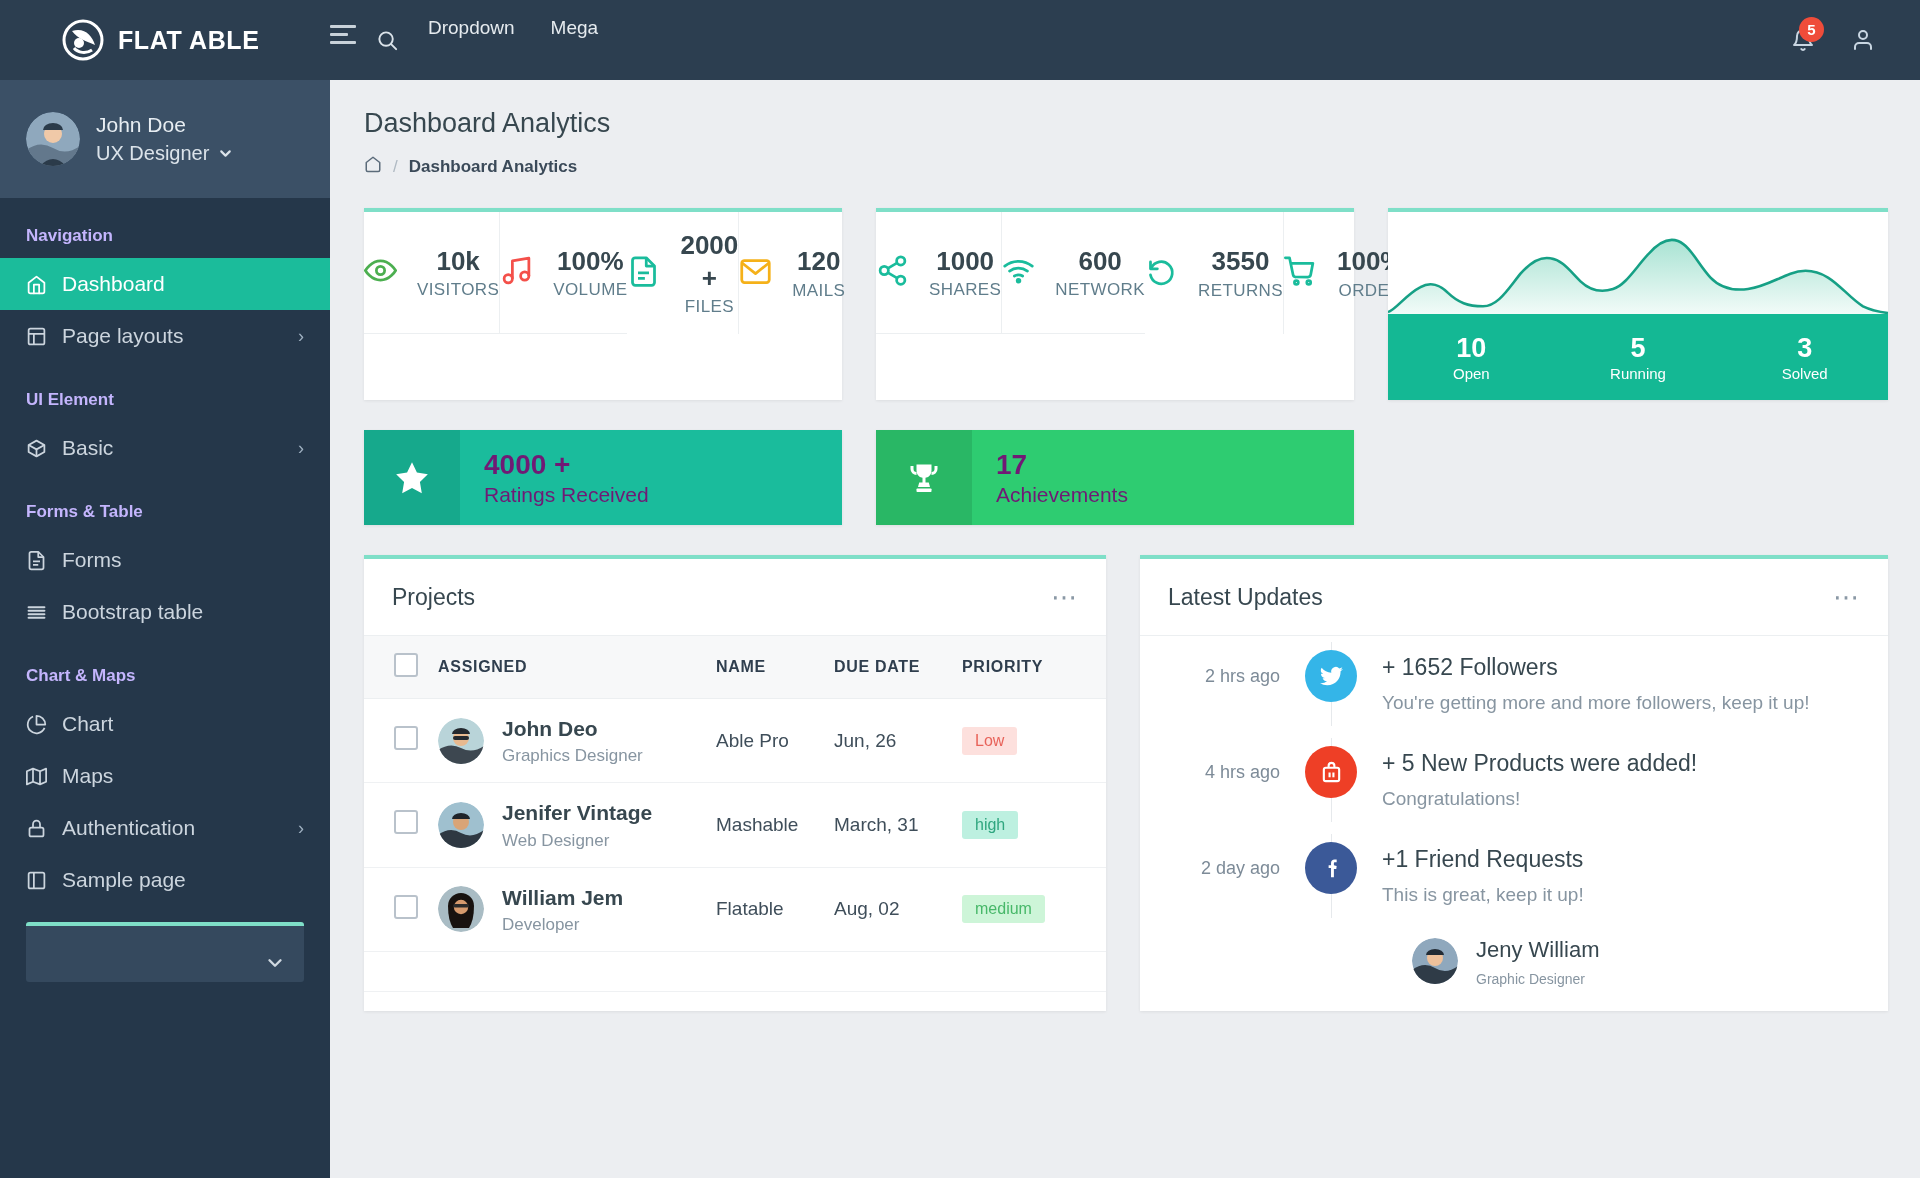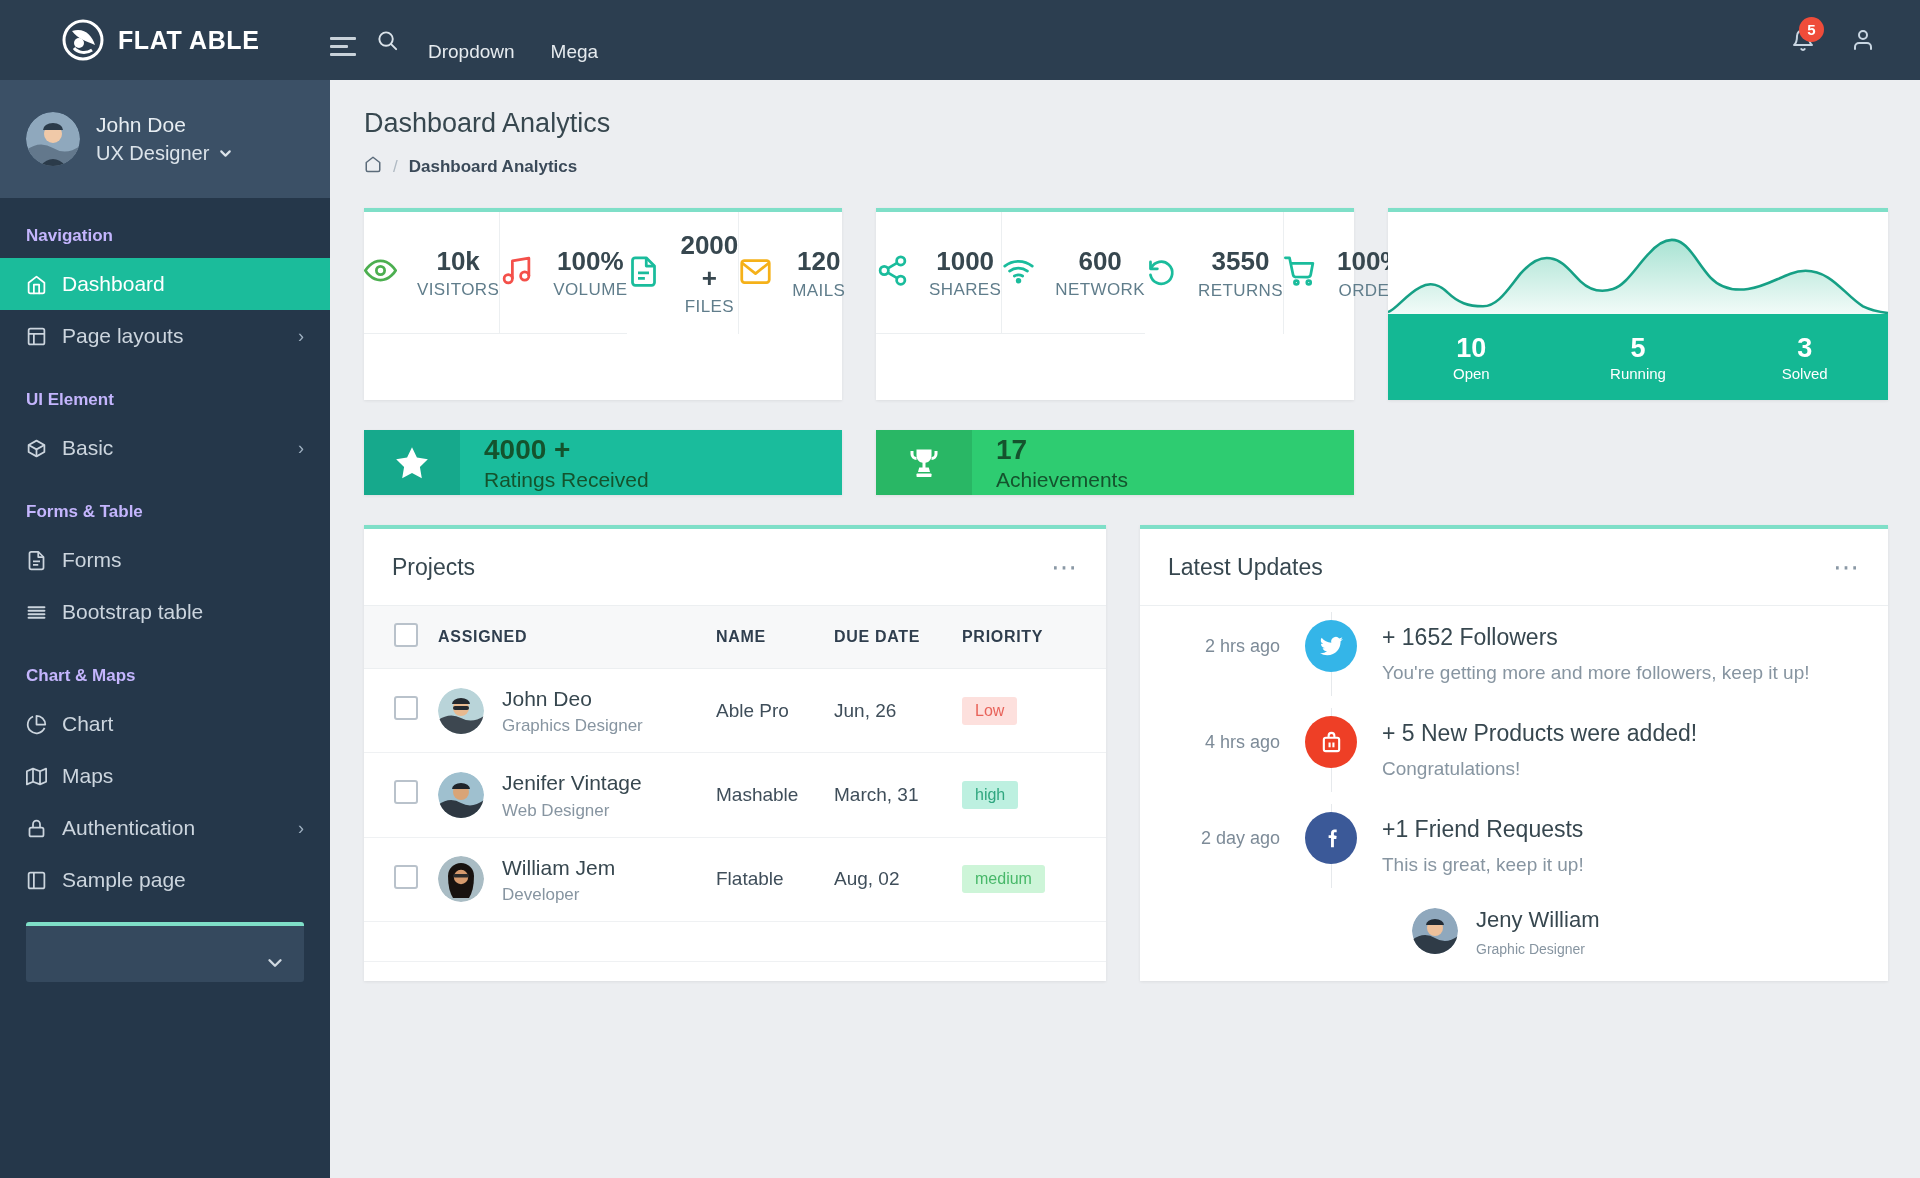--- a/index.html
+++ b/index.html
@@ -11,21 +11,21 @@
   body { display: flex; flex-direction: column; }
 
   
   .header {
     height: 80px; flex: 0 0 80px; background: #2c3e50;
     display: flex; align-items: center; color: #fff; position: relative; z-index: 20;
   }
   .brand { width: 330px; flex: 0 0 330px; display: flex; align-items: center; padding-left: 62px; }
   .brand-logo { width: 42px; height: 42px; flex:0 0 42px; }
   .brand-name { font-size: 25px; font-weight: bold; letter-spacing: .6px; margin-left: 14px; }
-  .hdr-left { display: flex; align-items: flex-end; gap: 0; }
+  .hdr-left { display: flex; align-items: flex-start; gap: 0; }
   .hamburger { width: 34px; height: 34px; display: flex; flex-direction: column; justify-content: center; gap: 5px; cursor: pointer; }
   .hamburger i { display:block; height: 3px; background: #c9d2da; border-radius: 1px; }
   .hamburger i:nth-child(1){ width: 26px; }
   .hamburger i:nth-child(2){ width: 18px; }
   .hamburger i:nth-child(3){ width: 26px; }
   .hdr-icon { width: 46px; height: 46px; display:flex; align-items:center; justify-content:center; cursor:pointer; }
   .hdr-link { font-size: 19px; color: #e6ebef; padding: 0 18px; cursor: pointer; white-space: nowrap; }
   .hdr-right { margin-left: auto; display: flex; align-items: center; padding-right: 34px; gap: 14px; }
   .bell-wrap { position: relative; width: 46px; height: 46px; display:flex; align-items:center; justify-content:center; cursor:pointer; }
   .badge {
@@ -77,21 +77,21 @@
   .support-num { font-size: 44px; color: #37474f; font-weight: bold; line-height: 1; }
   .support-sub { font-size: 22px; color: #2bb396; margin-top: 9px; }
   .support-desc { font-size: 19px; color: #46545f; margin-top: 24px; }
   .spark { margin-top: 6px; height: 96px; }
   .support-foot { background: #14b894; display: flex; height: 86px; }
   .sf-cell { flex: 1; display:flex; flex-direction:column; align-items:center; justify-content:center; color:#fff; }
   .sf-num { font-size: 27px; font-weight: bold; line-height: 1.2; }
   .sf-lbl { font-size: 15px; margin-top: 1px; }
 
   
-  .banner { display: flex; align-items: stretch; height: 65px; color: #14532d; box-shadow: 0 1px 3px rgba(0,0,0,.07); }
+  .banner { display: flex; align-items: stretch; height: 95px; color: #701a75; box-shadow: 0 1px 3px rgba(0,0,0,.07); }
   .banner-ico { width: 96px; flex: 0 0 96px; display:flex; align-items:center; justify-content:center; }
   .banner-txt { display:flex; flex-direction:column; justify-content:center; padding-left: 24px; }
   .banner-num { font-size: 28px; font-weight: bold; line-height: 1.2; }
   .banner-lbl { font-size: 21px; margin-top: 2px; }
   .banner.teal { background: #1abc9c; } .banner.teal .banner-ico { background: #16a98c; }
   .banner.green { background: #2ecc71; } .banner.green .banner-ico { background: #29b765; }
 
   
   .panel-head { height: 76px; display:flex; align-items:center; padding: 0 28px; }
   .panel-title { font-size: 23px; color: #37474f; }
@@ -101,21 +101,21 @@
   thead th { background: #f7f8f9; border-top: 1px solid #eceff1; border-bottom: 1px solid #eceff1;
     font-size: 16px; color: #2f3e4e; letter-spacing: .7px; text-align: left; padding: 17px 0; font-weight: bold; }
   tbody td { border-bottom: 1px solid #eff1f3; padding: 16px 0; vertical-align: middle; font-size: 19px; color: #3f4e5a; }
   .cb { width: 24px; height: 24px; border: 2px solid #b9c2cb; border-radius: 3px; display:inline-block; cursor:pointer; background:#fff; }
   .c-check { width: 74px; padding-left: 30px !important; }
   .c-assigned { width: 278px; }
   .c-name { width: 118px; }
   .c-due { width: 128px; }
   .assigned { display:flex; align-items:center; gap: 18px; }
   .avatar-sm { width: 46px; height:46px; border-radius:50%; flex:0 0 46px; overflow:hidden; }
-  .a-name { font-size: 21px; color: #37474f; line-height: 1.3; }
+  .a-name { font-size: 21px; color: #37474f; line-height: 1.3; font-weight: bold; }
   .a-role { font-size: 17px; color: #8795a1; margin-top: 4px; }
   .prio { display:inline-block; padding: 5px 13px; border-radius: 3px; font-size: 16px; }
   .prio.low { background:#fde0dd; color:#e8635a; }
   .prio.high { background:#bdf0e0; color:#2fa67f; }
   .prio.medium { background:#cdf5d8; color:#47b869; }
 
   
   .tl { padding: 6px 30px 0 0; position: relative; }
   .tl-item { display: flex; align-items: flex-start; position: relative; padding-bottom: 24px; }
   .tl-time { width: 140px; flex:0 0 140px; text-align: right; font-size: 18px; color: #7d8b98; padding-top: 24px; }

